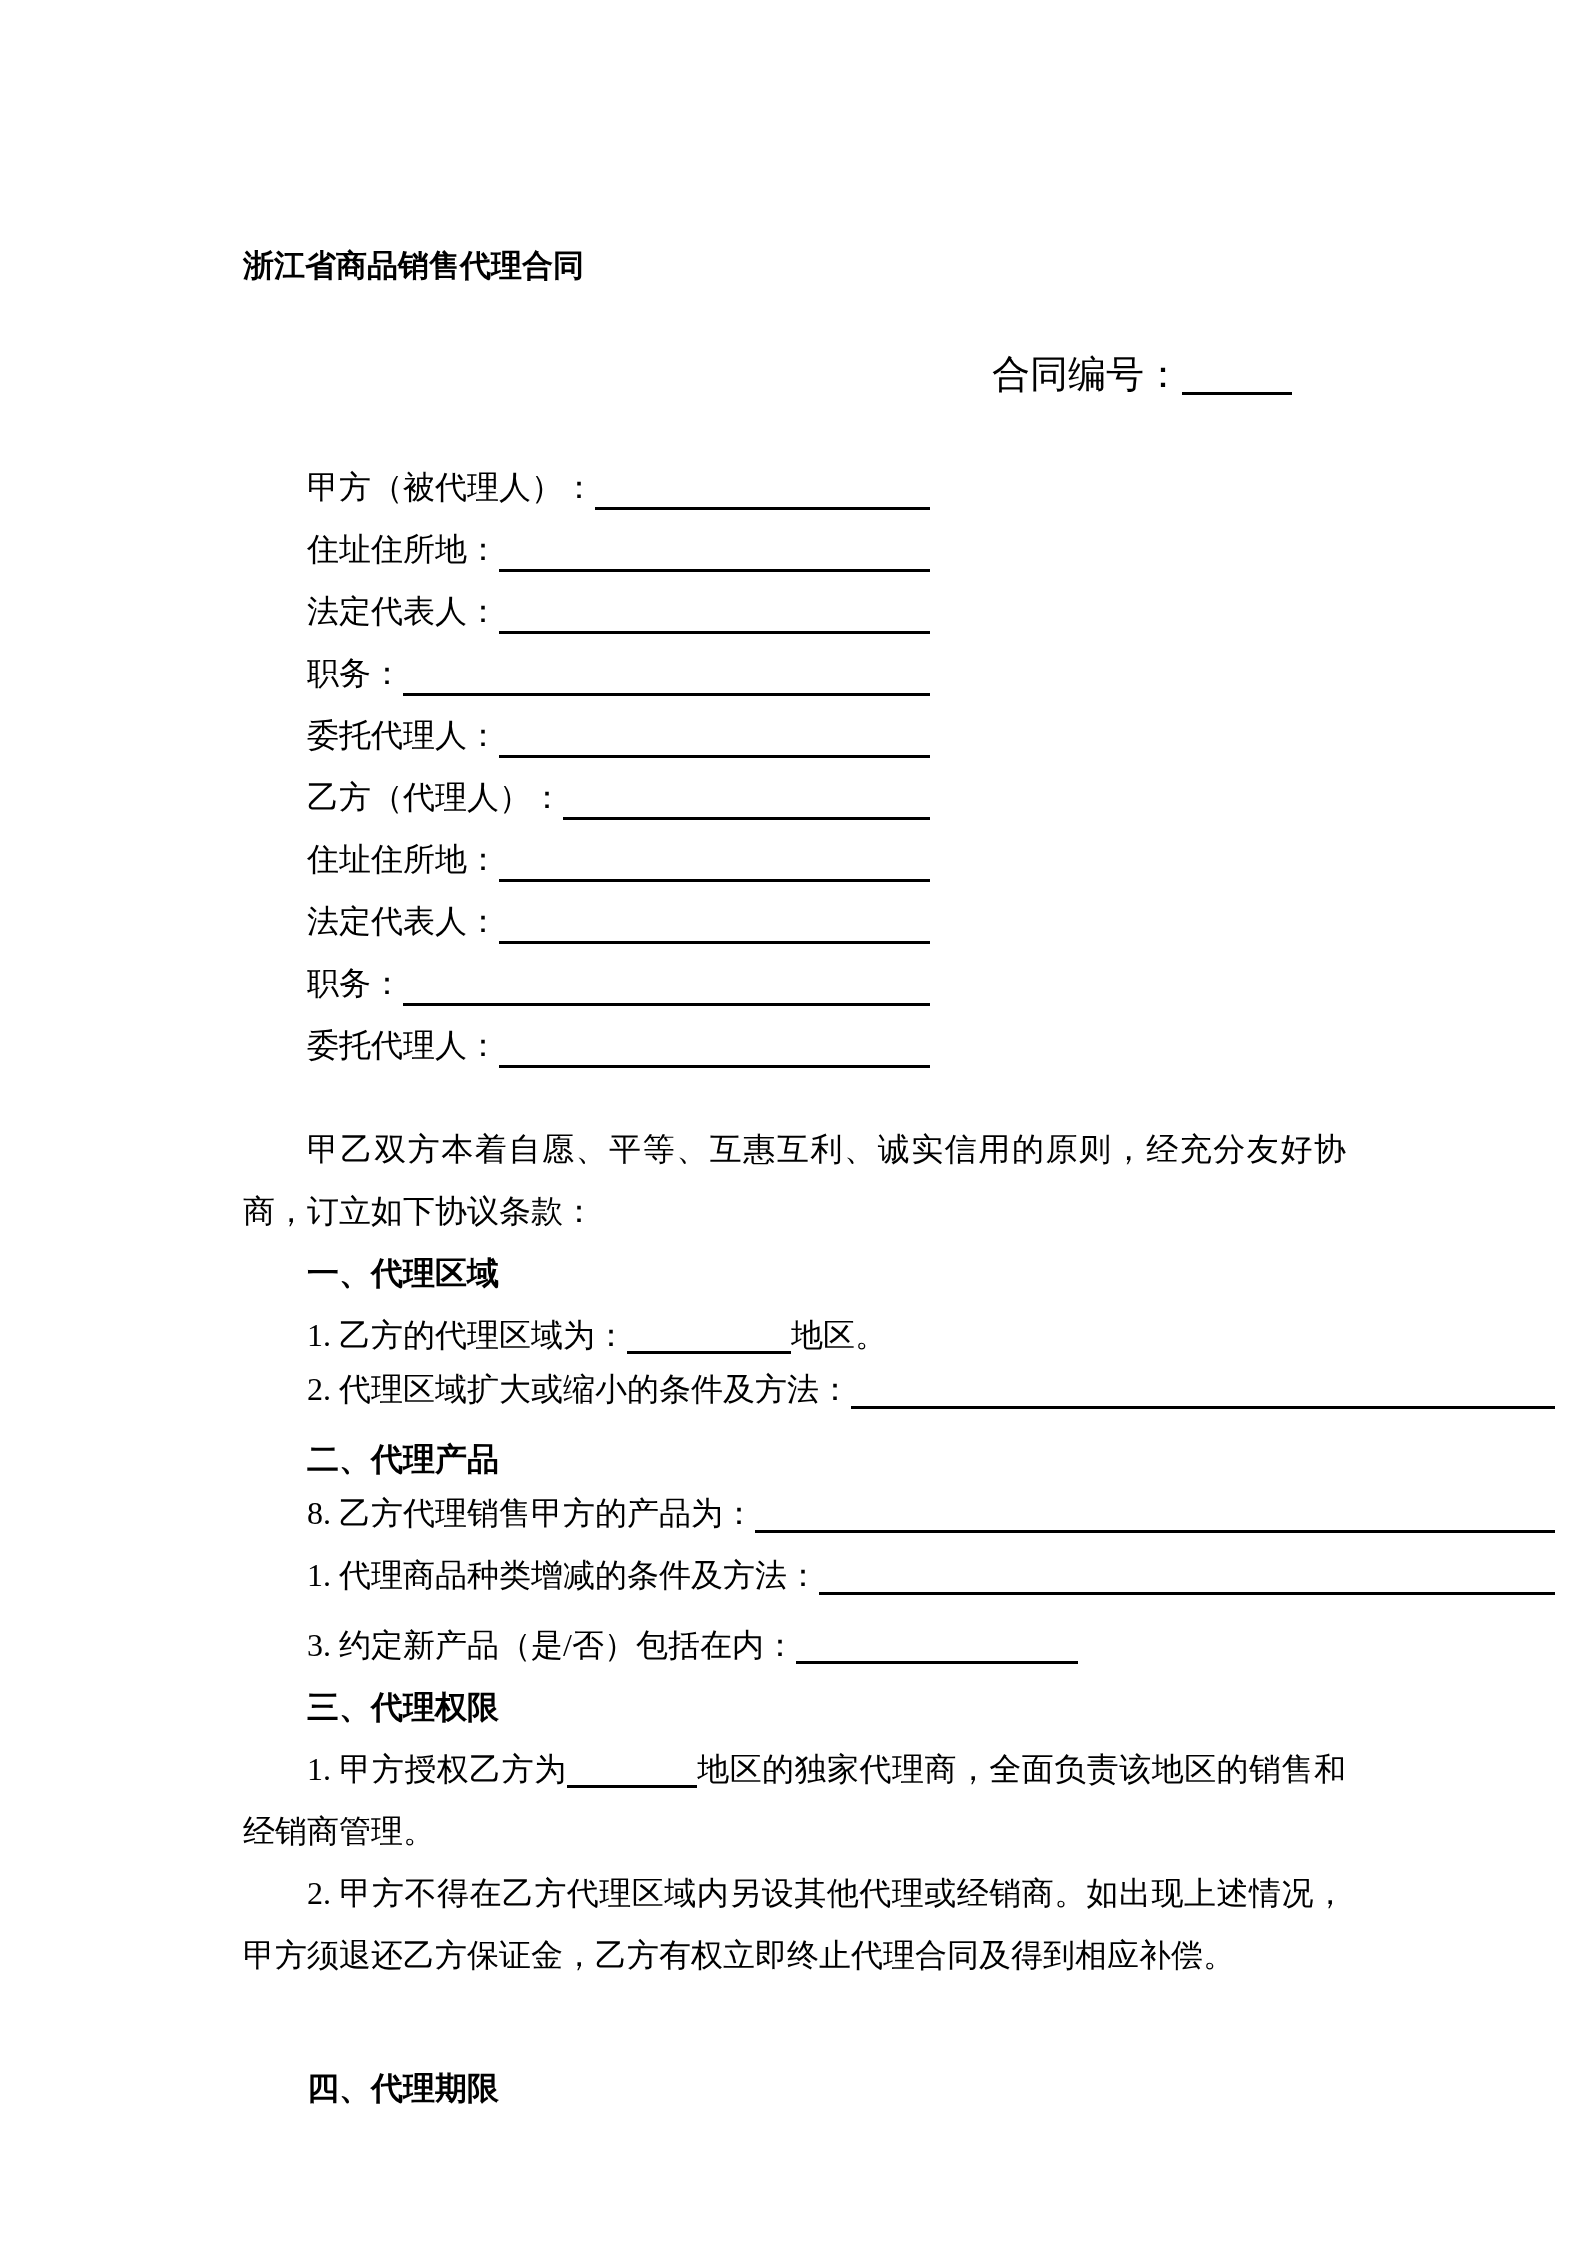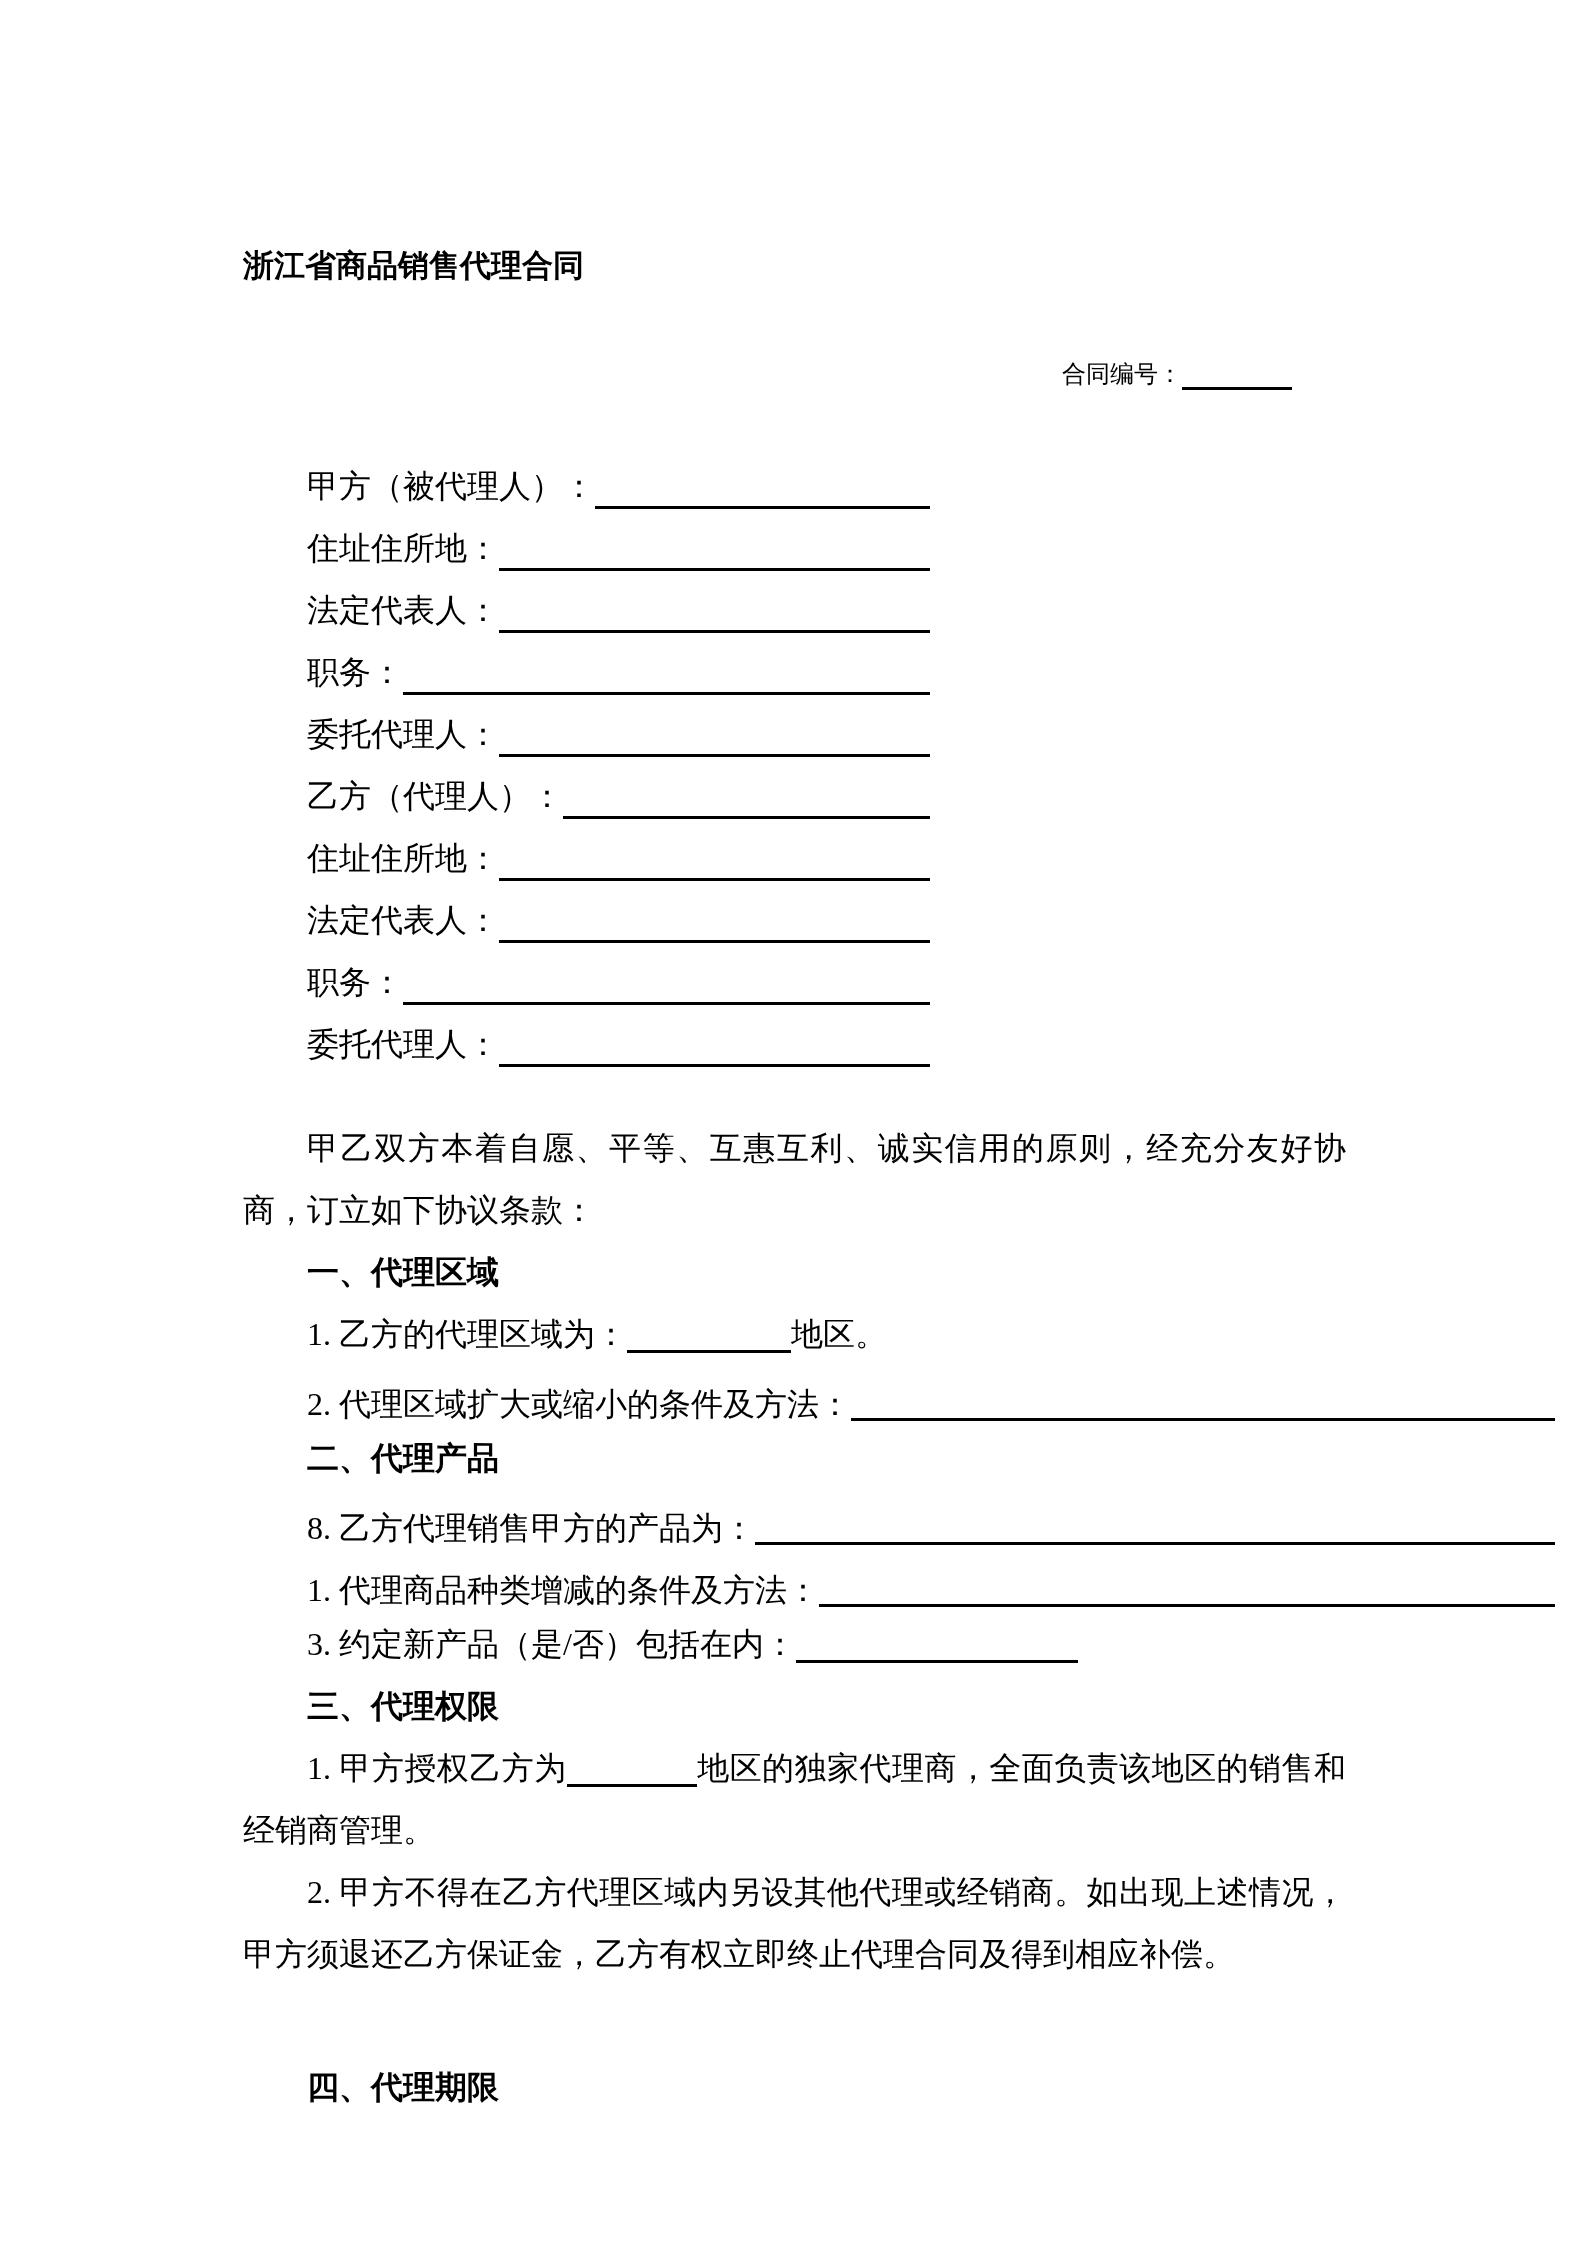--- a/index.html
+++ b/index.html
@@ -18,21 +18,21 @@
   .title {
     font-family:"Liberation Sans", sans-serif;
     font-weight:bold;
     font-size:31px;
     line-height:42px;
     margin:0;
   }
   .contract-no {
     margin-top:67px;
     line-height:40px;
-    font-size:24px;
+    font-size:38px;
     text-align:right;
     padding-right:54px;
     white-space:nowrap;
   }
   .blank {
     display:inline-block;
     border-bottom:3px solid #000;
     height:26px;
     vertical-align:-8px;
   }
@@ -63,21 +63,20 @@
   .intro { margin-top:50px; }
   .heading {
     margin:0;
     line-height:62px;
     text-indent:64px;
     font-weight:bold;
   }
   .heading-last { margin-top:71px; }
   .line-fill {
     display:flex;
-    align-items:flex-end;
     height:62px;
     padding-left:64px;
     width:1312px;
     box-sizing:border-box;
   }
   .line-fill .line-label { white-space:nowrap; line-height:46px; }
   .line-fill .fill { margin-bottom:6px; }
 </style>
 </head>
 <body>

